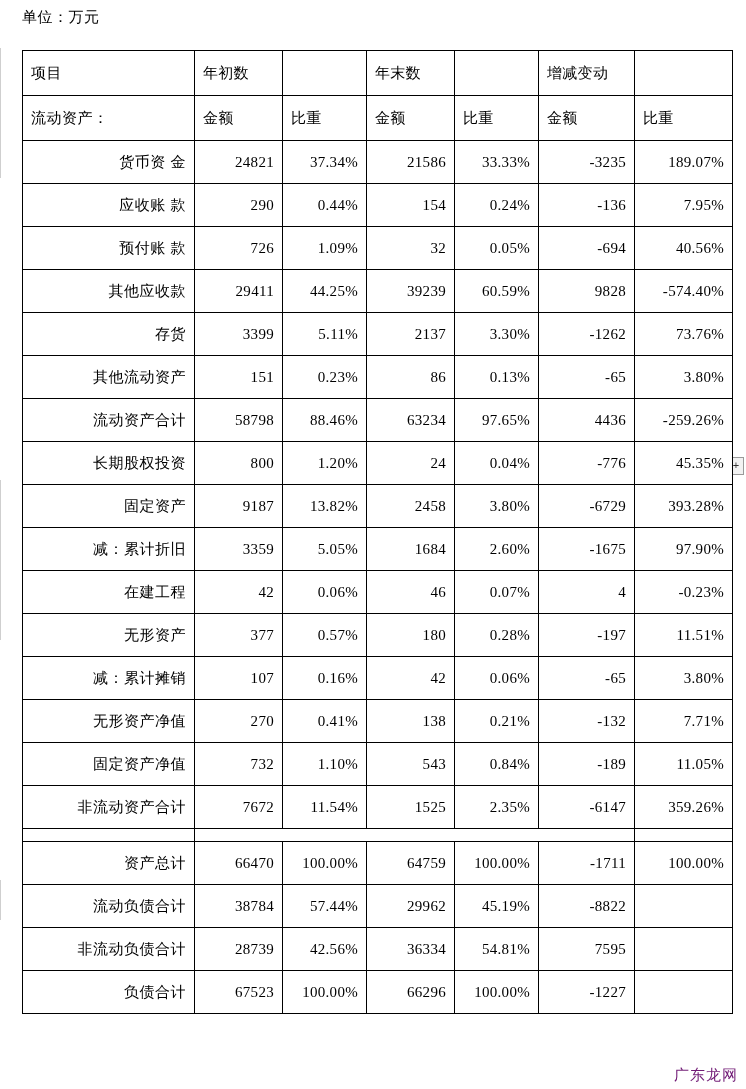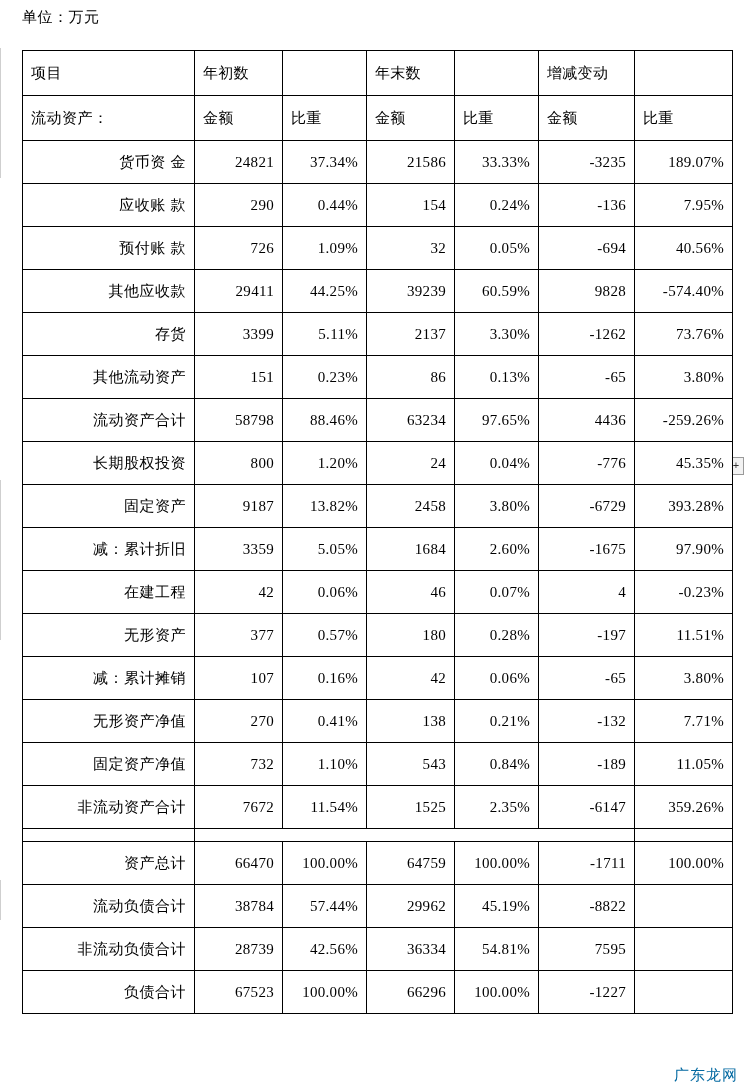--- a/index.html
+++ b/index.html
@@ -98,21 +98,21 @@
     position: absolute;
     left: 0px;
     width: 1px;
     background: #cfcfcf;
   }
   .watermark {
     position: absolute;
     right: 8px;
     bottom: 4px;
     font-size: 15px;
-    color: #0369a1;
+    color: #701a75;
     letter-spacing: 1px;
     font-family: "Liberation Sans", sans-serif;
   }
 </style>
 </head>
 <body>
 
 <div class="unit-line">单位：万元</div>
 
 <div class="left-rule" style="top:48px;height:130px;"></div>

